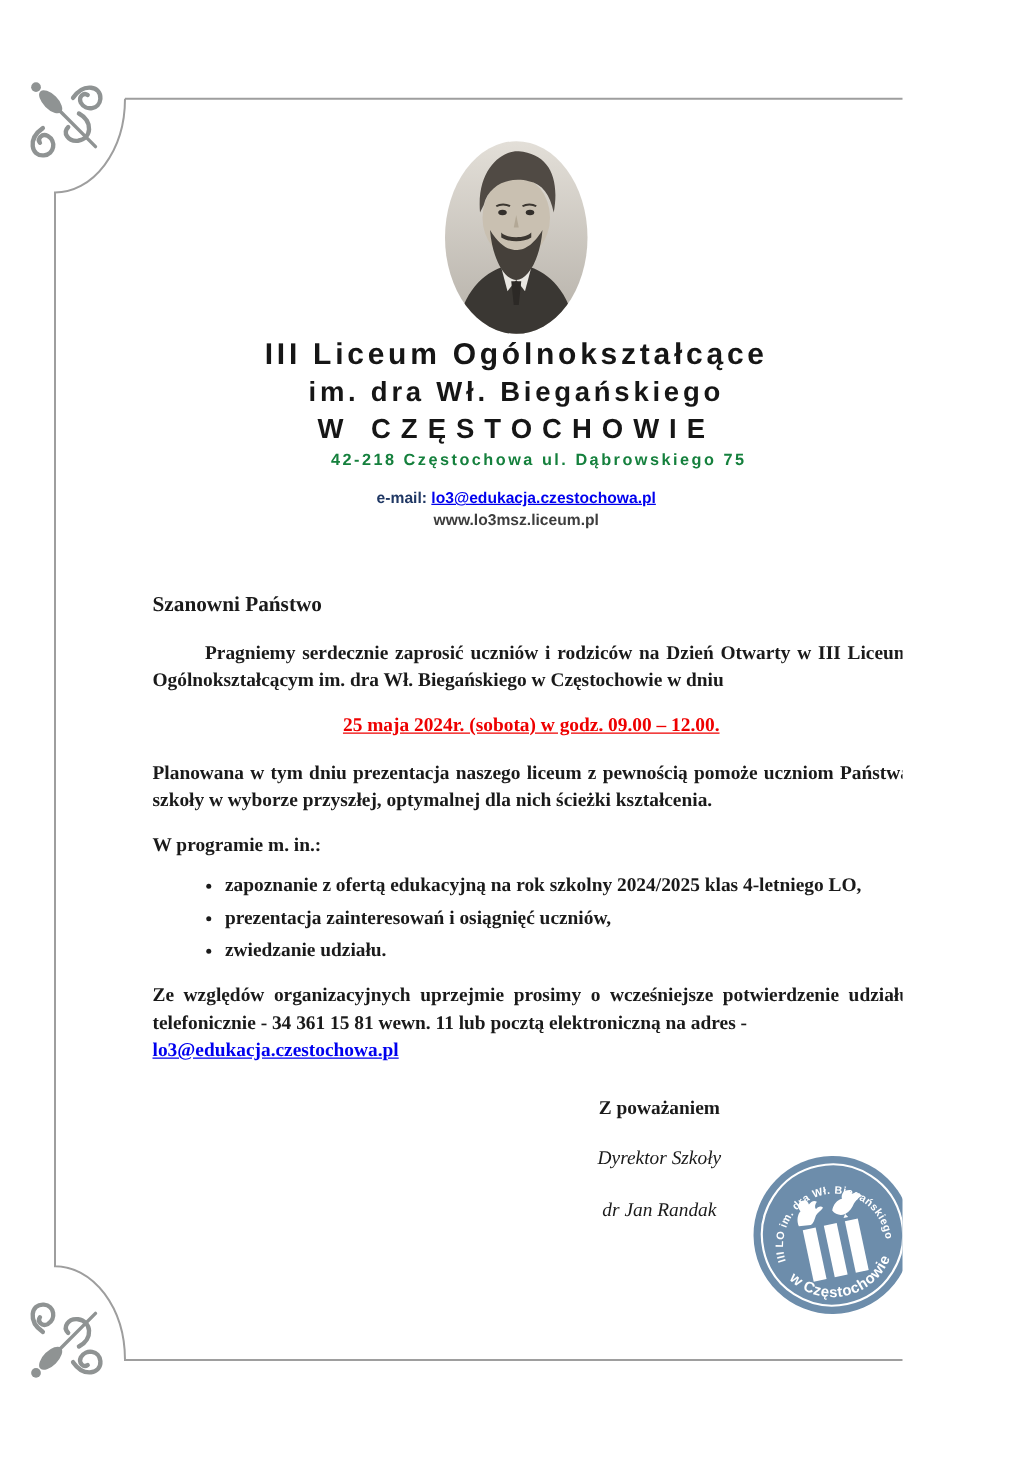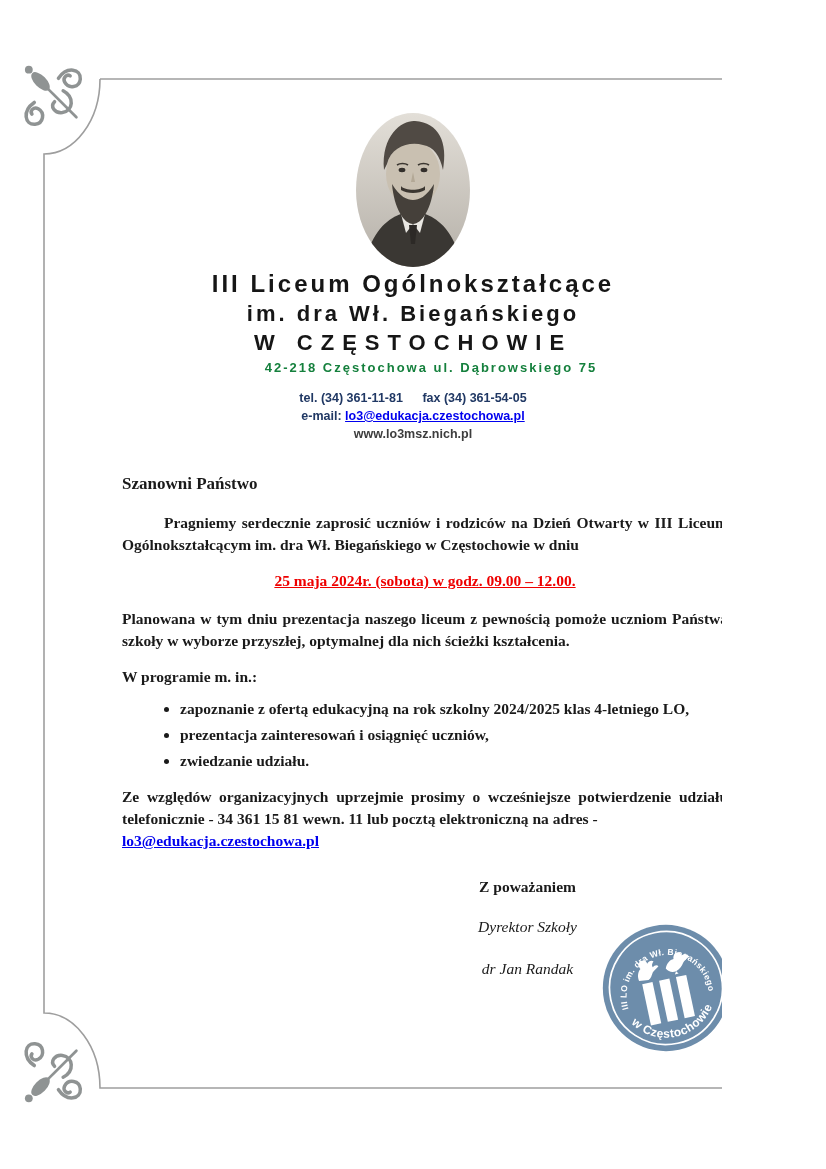--- a/index.html
+++ b/index.html
@@ -96,28 +96,24 @@
       </g>
     </svg>
 
     <div class="school-line1">III Liceum Ogólnokształcące</div>
     <div class="school-line2">im. dra Wł. Biegańskiego</div>
     <div class="school-line3">W CZĘSTOCHOWIE</div>
     <div class="school-address">42-218 Częstochowa  ul. Dąbrowskiego 75</div>
 
     <div class="contact">
       <div class="row">
-        <span>tel. (34)  361-11-81</span><span class="phone-gap"></span>
-        <span>fax (34)  361-54-05</span>
-      </div>
-      <div class="row">
         <span>e-mail:</span>
         <a class="mail-link" href="#">lo3@edukacja.czestochowa.pl</a>
       </div>
-      <div class="row www-row">www.lo3msz.nich.pl</div>
+      <div class="row www-row">www.lo3msz.liceum.pl</div>
     </div>
   </div>
 
   <div class="letter">
     <div class="salutation">Szanowni Państwo</div>
 
     <p class="just indent">Pragniemy serdecznie zaprosić uczniów i rodziców na Dzień Otwarty w III Liceum Ogólnokształcącym im. dra Wł. Biegańskiego w Częstochowie w dniu</p>
 
     <div class="event-date">25 maja 2024r. (sobota) w godz. 09.00 – 12.00.</div>
 

